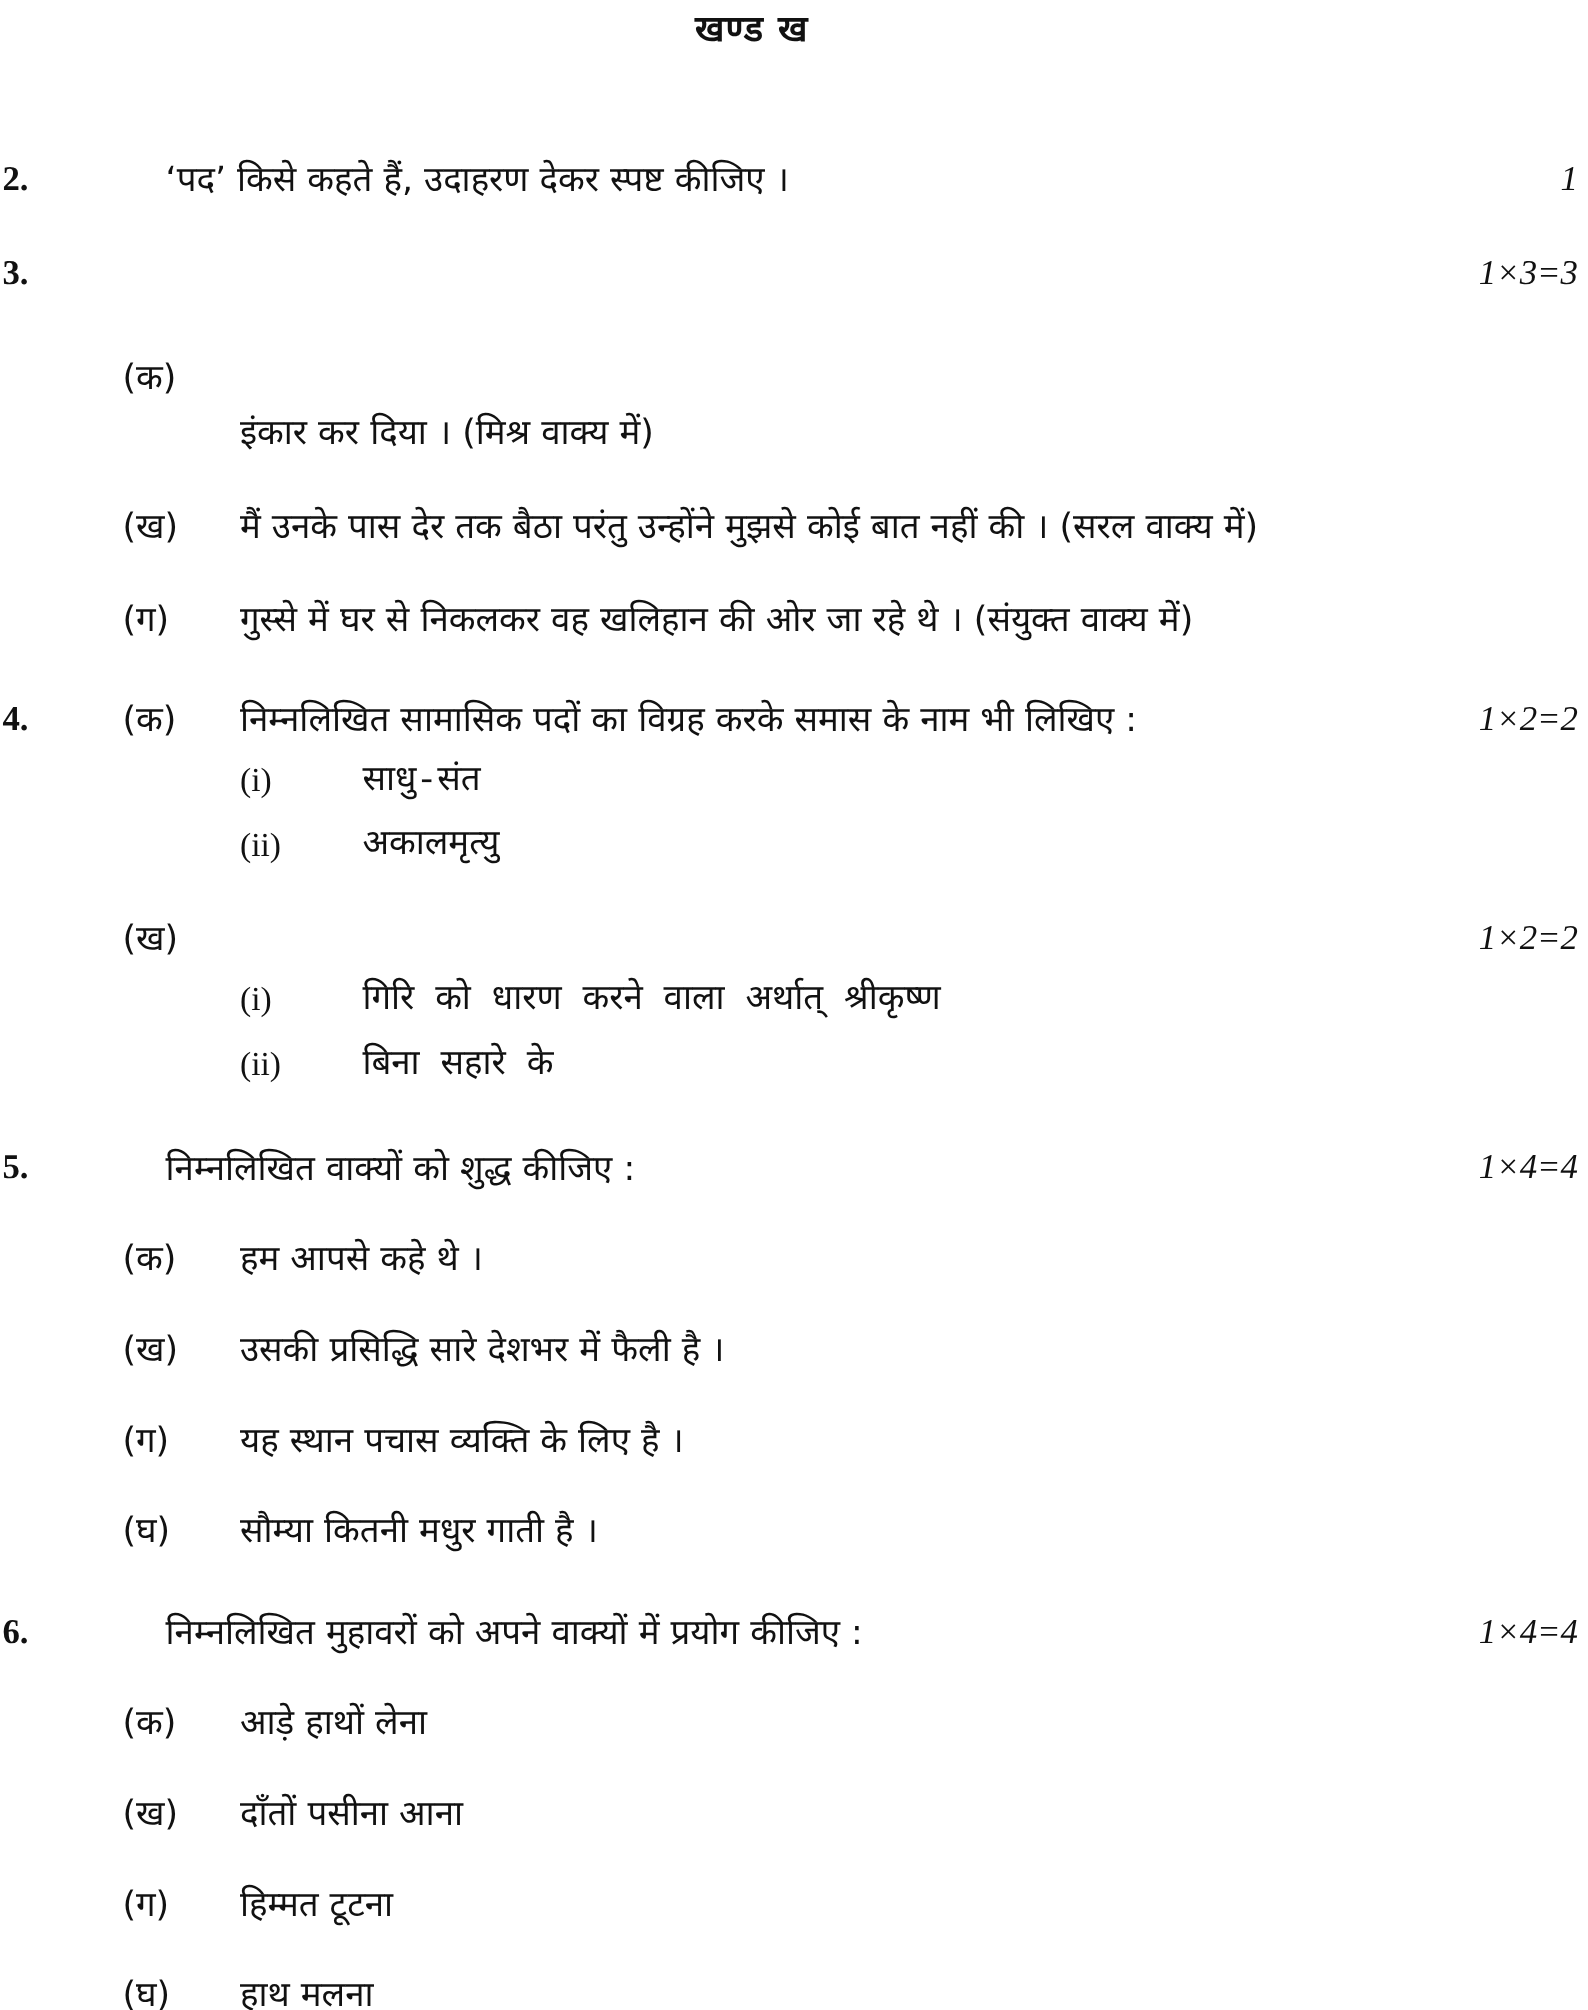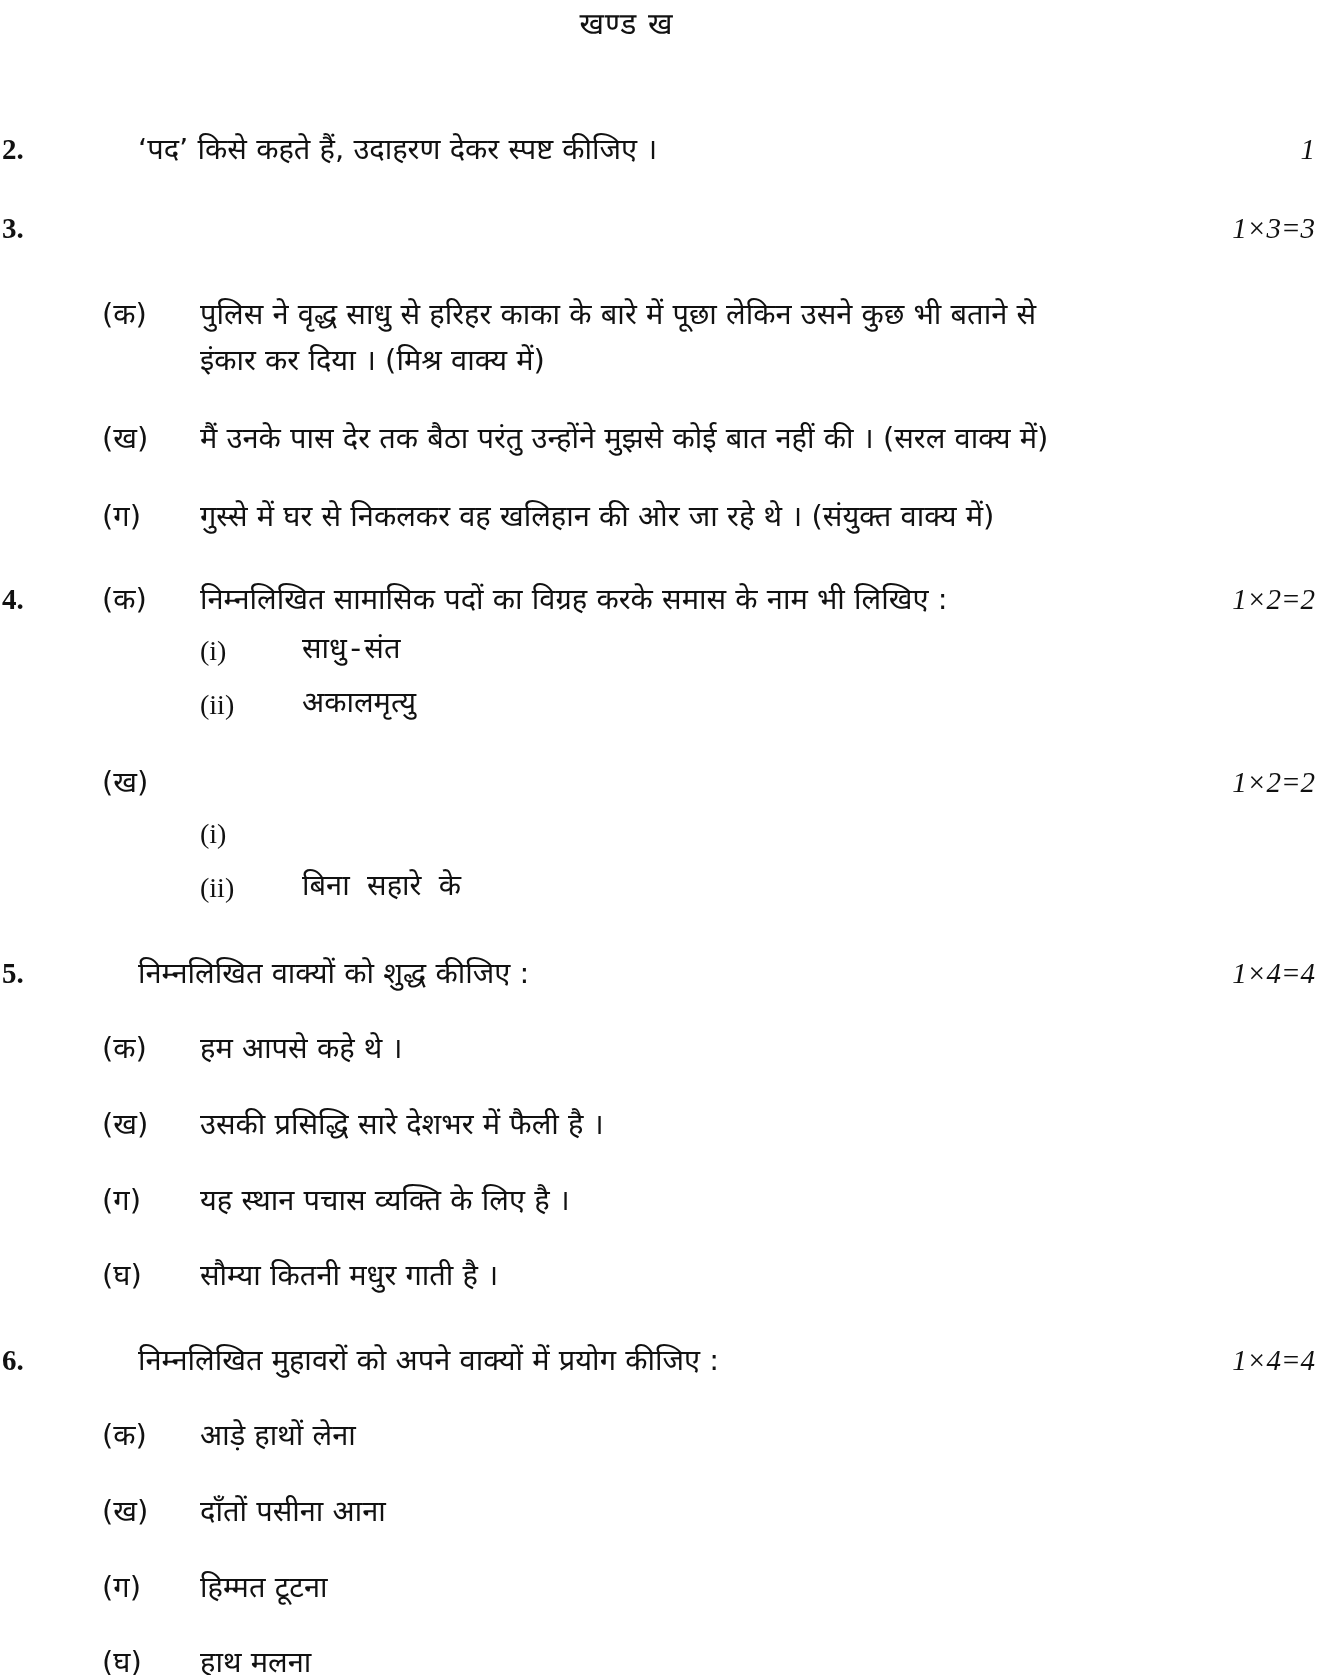--- a/index.html
+++ b/index.html
@@ -21,21 +21,21 @@
       width: 1323px;
       height: 1675px;
     }
     .section-title {
       position: absolute;
       top: 2px;
       left: 0;
       width: 1253px;
       text-align: center;
       font-size: 30px;
-      font-weight: normal;
+      font-weight: bold;
       font-family: "DejaVu Sans", sans-serif;
       letter-spacing: 1px;
     }
     .row {
       position: absolute;
       left: 0;
       width: 1323px;
       height: 44px;
       line-height: 44px;
       font-size: 29px;
@@ -98,21 +98,20 @@
     <span class="marks">1</span>
   </div>
 
   <div class="row" style="top:206px;">
     <span class="qnum">3.</span>
     <span class="marks">1×3=3</span>
   </div>
 
   <div class="row" style="top:292px;">
     <span class="label">(क)</span>
-    <span class="subtext">पुलिस ने वृद्ध साधु से हरिहर काका के बारे में पूछा लेकिन उसने कुछ भी बताने से</span>
   </div>
   <div class="row" style="top:338px;padding-left:32px;">
     <span class="wrap-line">इंकार कर दिया । (मिश्र वाक्य में)</span>
   </div>
 
   <div class="row" style="top:416px;">
     <span class="label">(ख)</span>
     <span class="subtext">मैं उनके पास देर तक बैठा परंतु उन्होंने मुझसे कोई बात नहीं की । (सरल वाक्य में)</span>
   </div>
 
@@ -135,20 +134,21 @@
     <span class="roman">(ii)</span>
     <span class="romantext">अकालमृत्यु</span>
   </div>
 
   <div class="row" style="top:760px;">
     <span class="label">(ख)</span>
     <span class="marks">1×2=2</span>
   </div>
   <div class="row" style="top:812px;">
     <span class="roman">(i)</span>
+    <span class="romantext">गिरि को धारण करने वाला अर्थात् श्रीकृष्ण</span>
   </div>
   <div class="row" style="top:866px;">
     <span class="roman">(ii)</span>
     <span class="romantext">बिना सहारे के</span>
   </div>
 
   <div class="row" style="top:951px;">
     <span class="qnum">5.</span>
     <span class="qtext">निम्नलिखित वाक्यों को शुद्ध कीजिए :</span>
     <span class="marks">1×4=4</span>

